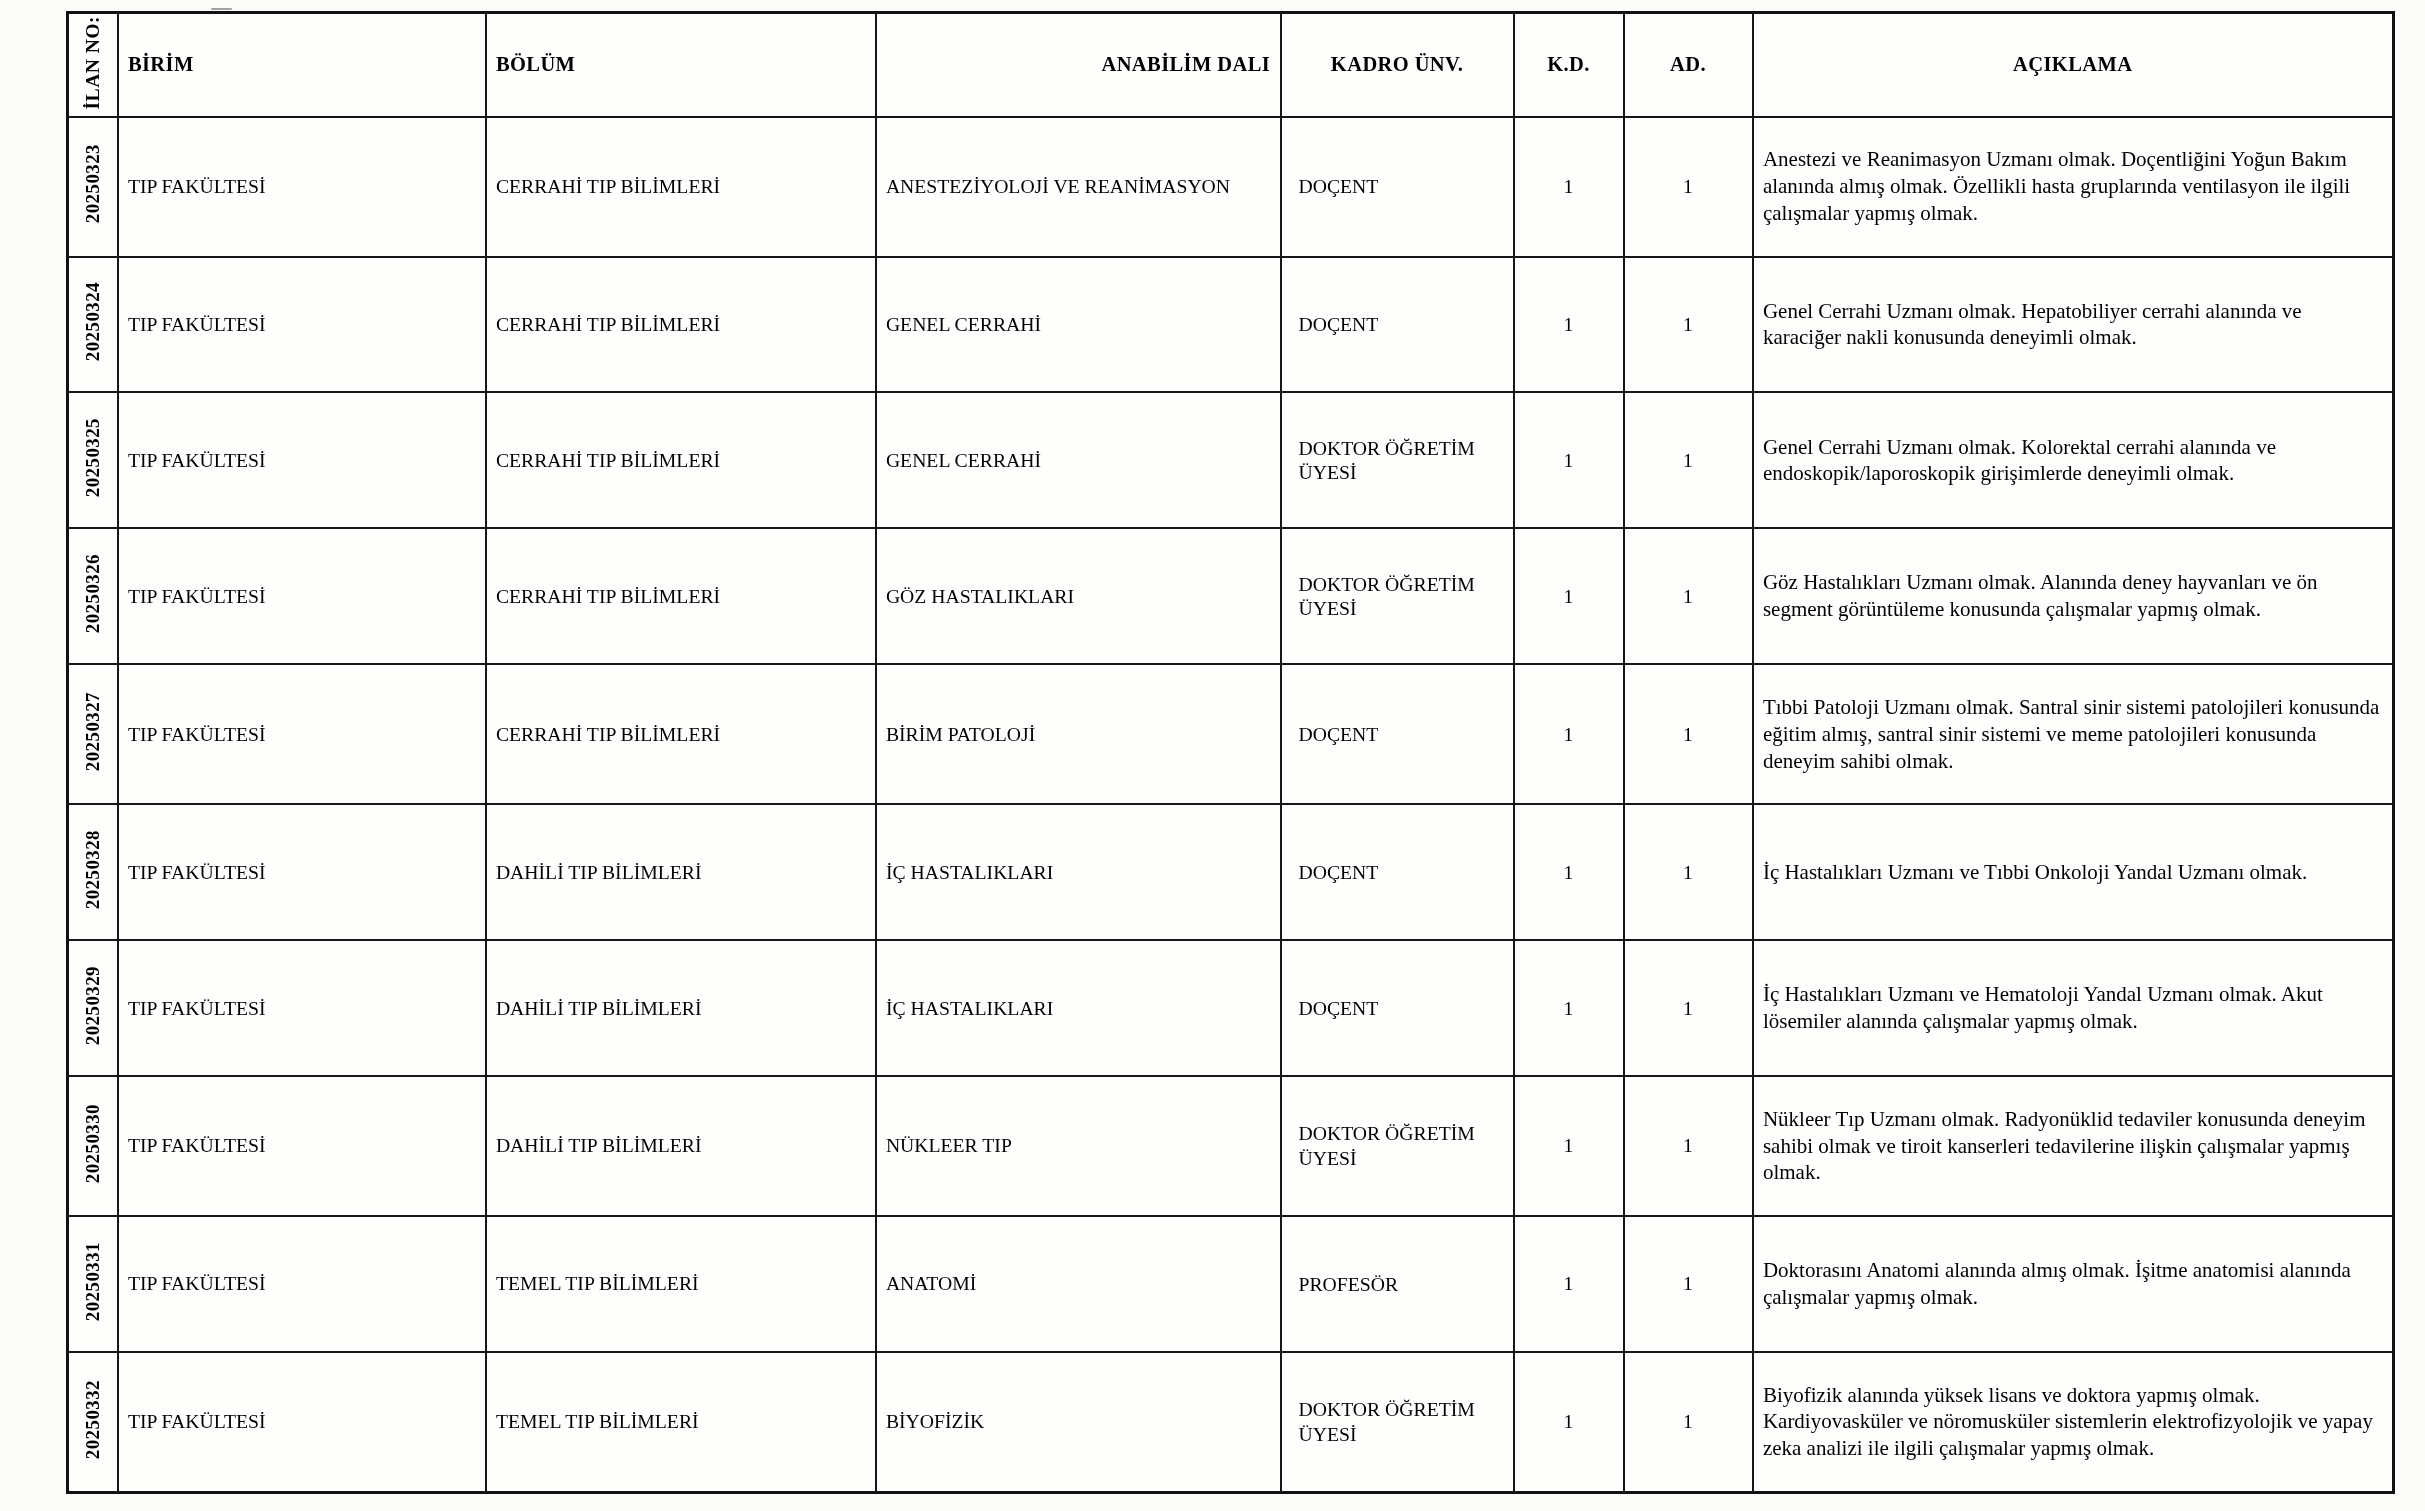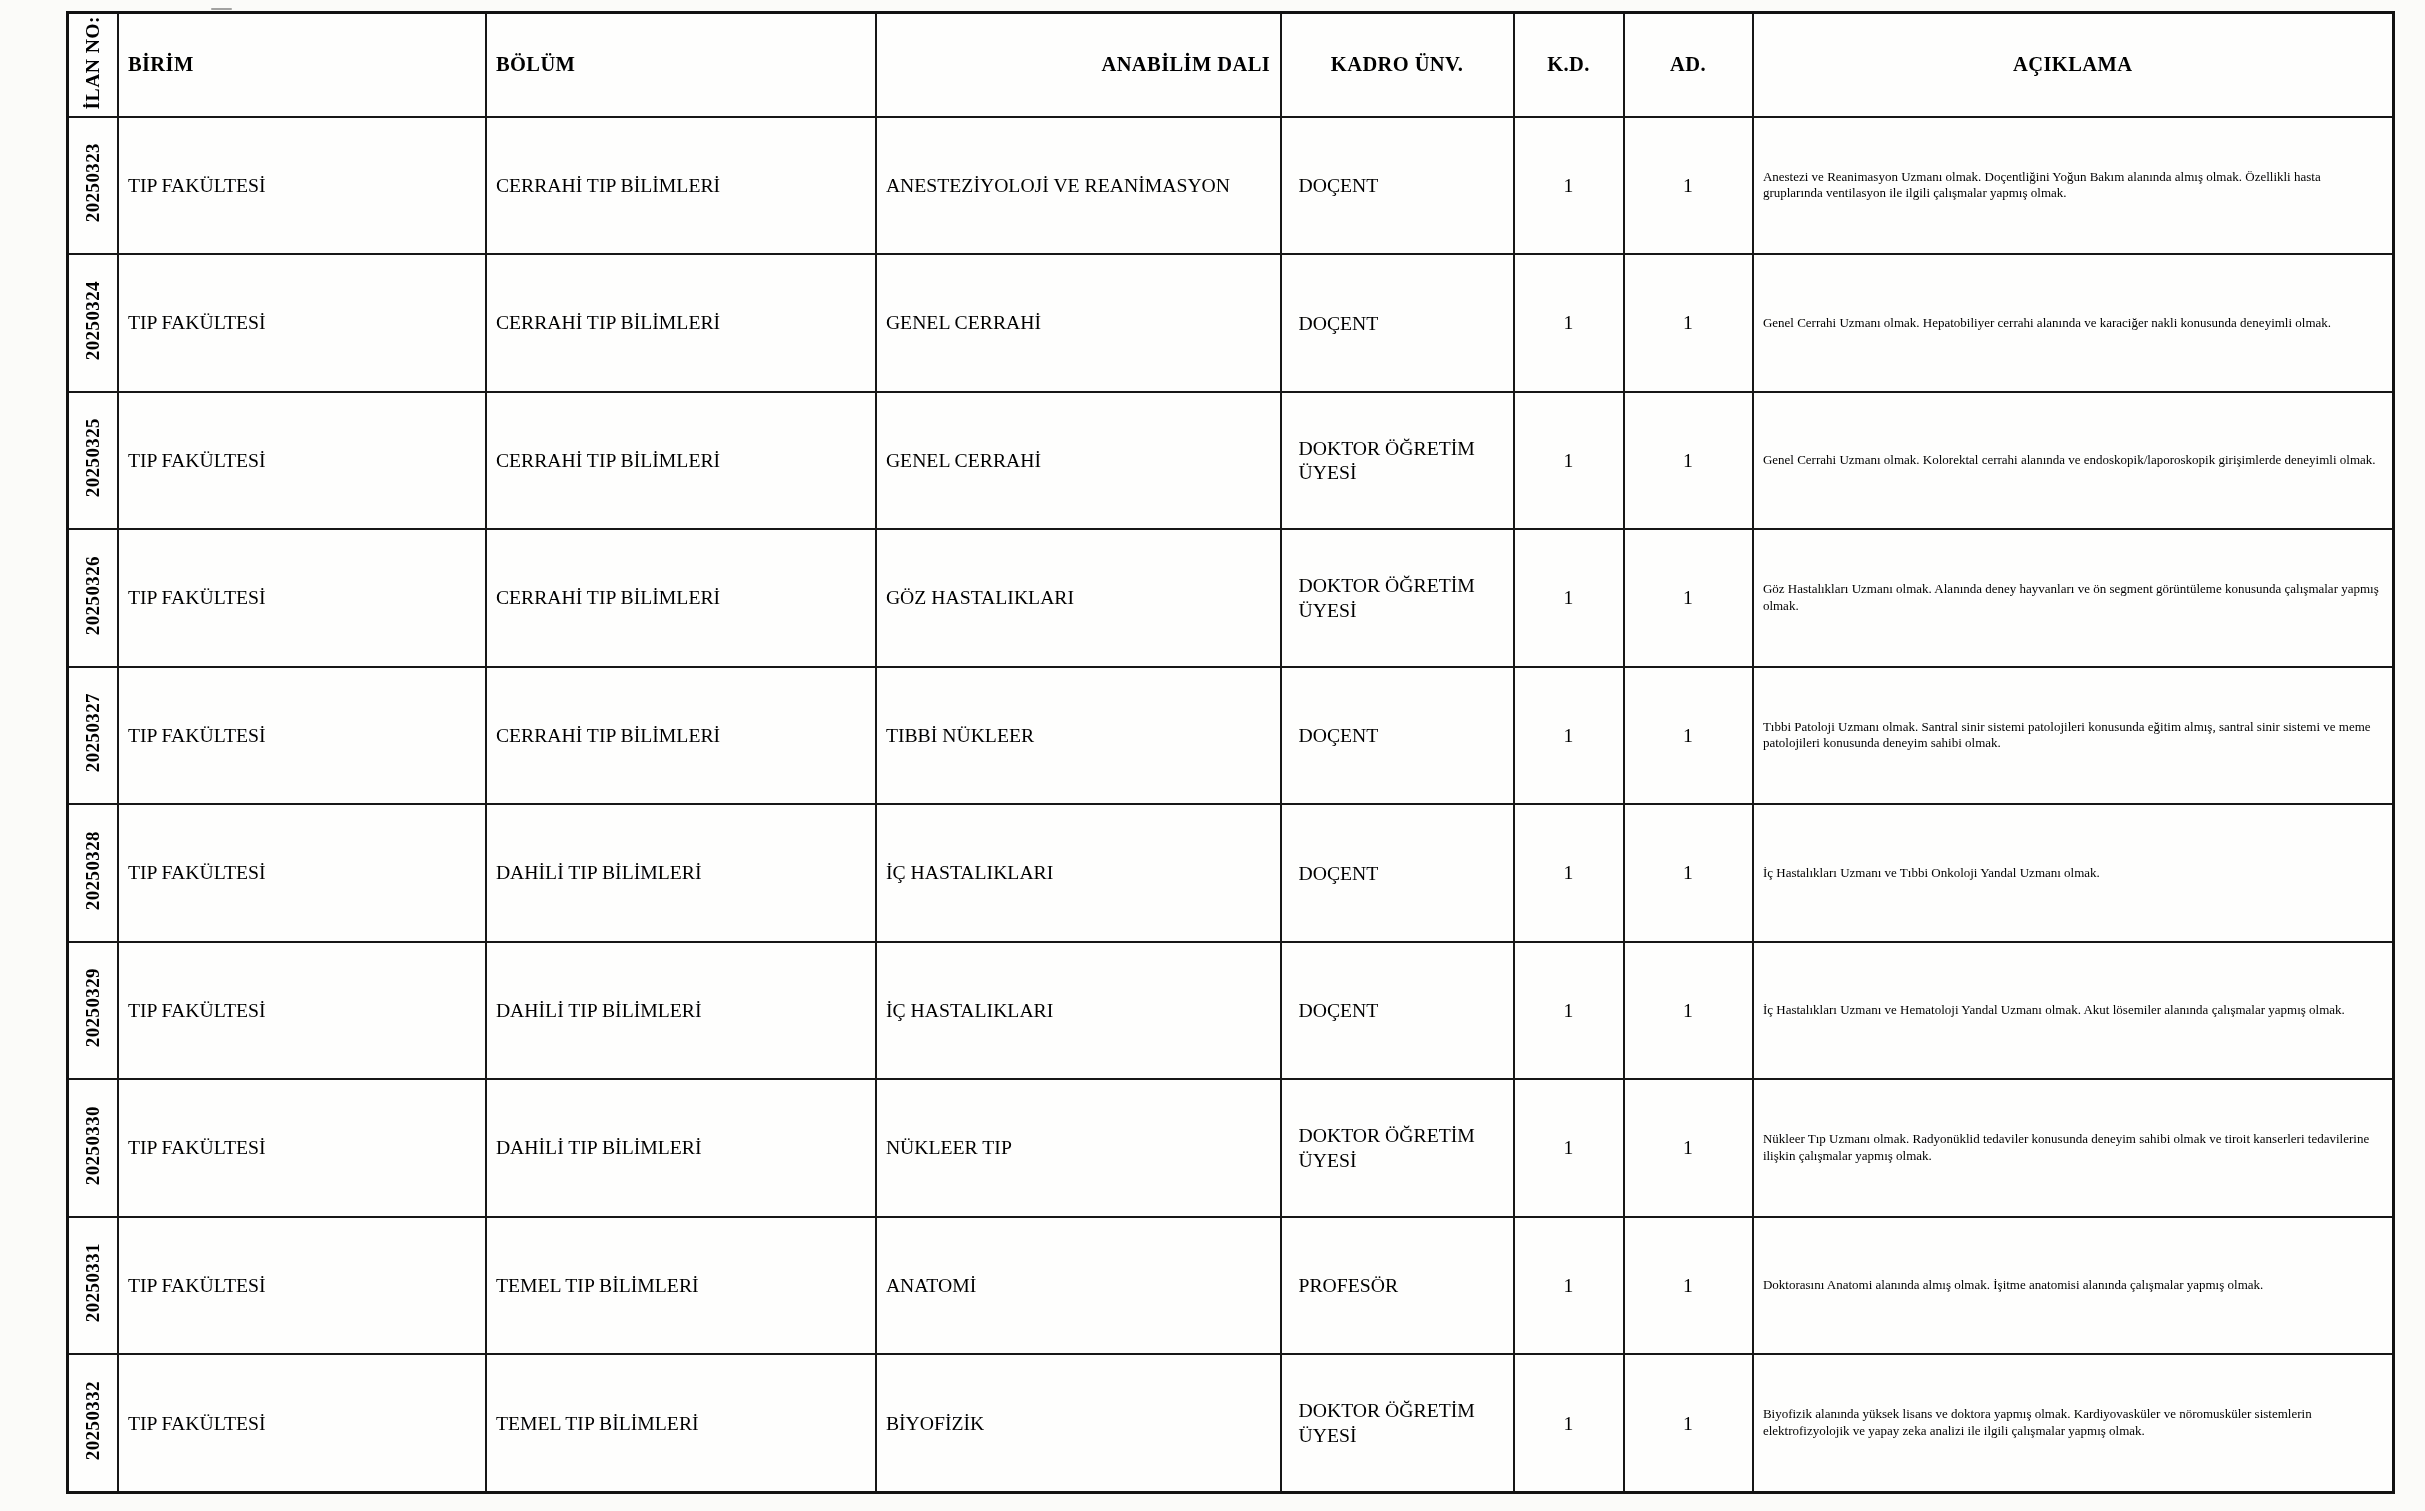--- a/index.html
+++ b/index.html
@@ -59,21 +59,21 @@
     transform: rotate(180deg);
     white-space: nowrap;
     font-weight: bold;
     font-size: 19px;
     letter-spacing: 0.4px;
   }
   thead .vertical-text {
     font-size: 19.7px;
   }
   td.c-desc {
-    font-size: 13px;
+    font-size: 21px;
     line-height: 1.28;
     padding-right: 12.6px;
     border-radius: 26px;
   }
   td.c-kadro {
     line-height: 1.25;
     padding-left: 17px;
   }
   
   .scan-artifact {
@@ -170,21 +170,21 @@
     <td class="c-center">1</td>
     <td class="c-desc">Göz Hastalıkları Uzmanı olmak. Alanında deney hayvanları ve ön segment görüntüleme konusunda çalışmalar yapmış olmak.</td>
   </tr>
 
   <tr>
     <td class="vcell">
       <span class="vertical-text">20250327</span>
     </td>
     <td>TIP FAKÜLTESİ</td>
     <td>CERRAHİ TIP BİLİMLERİ</td>
-    <td>TIBBİ NÜKLEER</td>
+    <td>BİRİM PATOLOJİ</td>
     <td class="c-kadro">DOÇENT</td>
     <td class="c-center">1</td>
     <td class="c-center">1</td>
     <td class="c-desc">Tıbbi Patoloji Uzmanı olmak. Santral sinir sistemi patolojileri konusunda eğitim almış, santral sinir sistemi ve meme patolojileri konusunda deneyim sahibi olmak.</td>
   </tr>
 
   <tr>
     <td class="vcell">
       <span class="vertical-text">20250328</span>
     </td>

